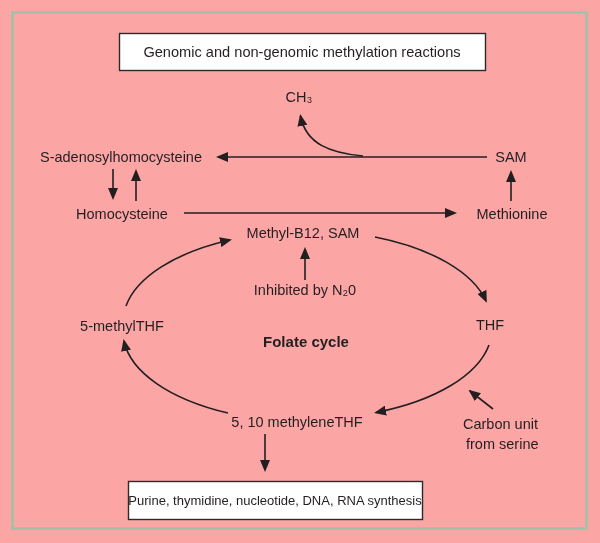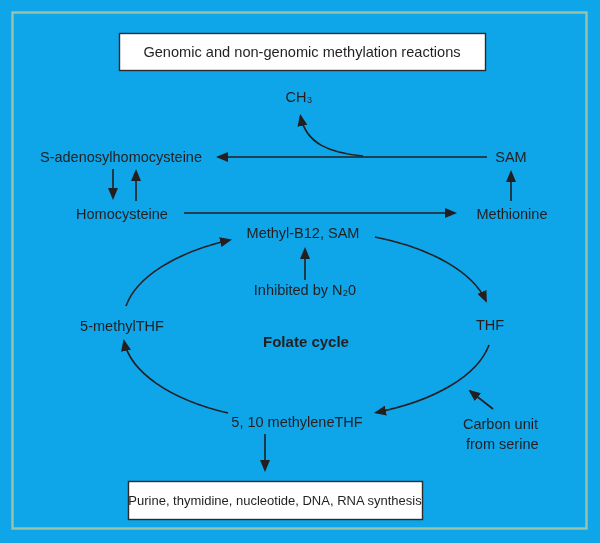--- a/index.html
+++ b/index.html
@@ -1,16 +1,16 @@
 <!DOCTYPE html>
 <html><head>
 <meta charset="utf-8">
 <style>
   html,body{margin:0;padding:0;background:#ffffff;}
-  .canvas{position:relative;width:600px;height:543px;background:#0ea5e9;overflow:hidden;text-decoration:underline;}
+  .canvas{position:relative;width:600px;height:543px;background:#fca5a5;overflow:hidden;text-decoration:underline;}
   svg{display:block;}
   .lbl{font-family:"Liberation Sans","DejaVu Sans",sans-serif;font-size:14.5px;fill:#231f20;}
   .lbl-bold{font-family:"Liberation Sans","DejaVu Sans",sans-serif;font-size:15px;font-weight:700;fill:#231f20;}
   .lbl-title{font-family:"Liberation Sans","DejaVu Sans",sans-serif;font-size:14.6px;fill:#231f20;}
   .lbl-small{font-family:"Liberation Sans","DejaVu Sans",sans-serif;font-size:13px;fill:#231f20;}
   .ln{stroke:#231f20;stroke-width:1.6;fill:none;}
   .ln-thin{stroke:#231f20;stroke-width:1.4;fill:none;}
   .textbox{stroke:#2b2b2b;stroke-width:1.4;fill:#ffffff;}
 </style>
 </head>

